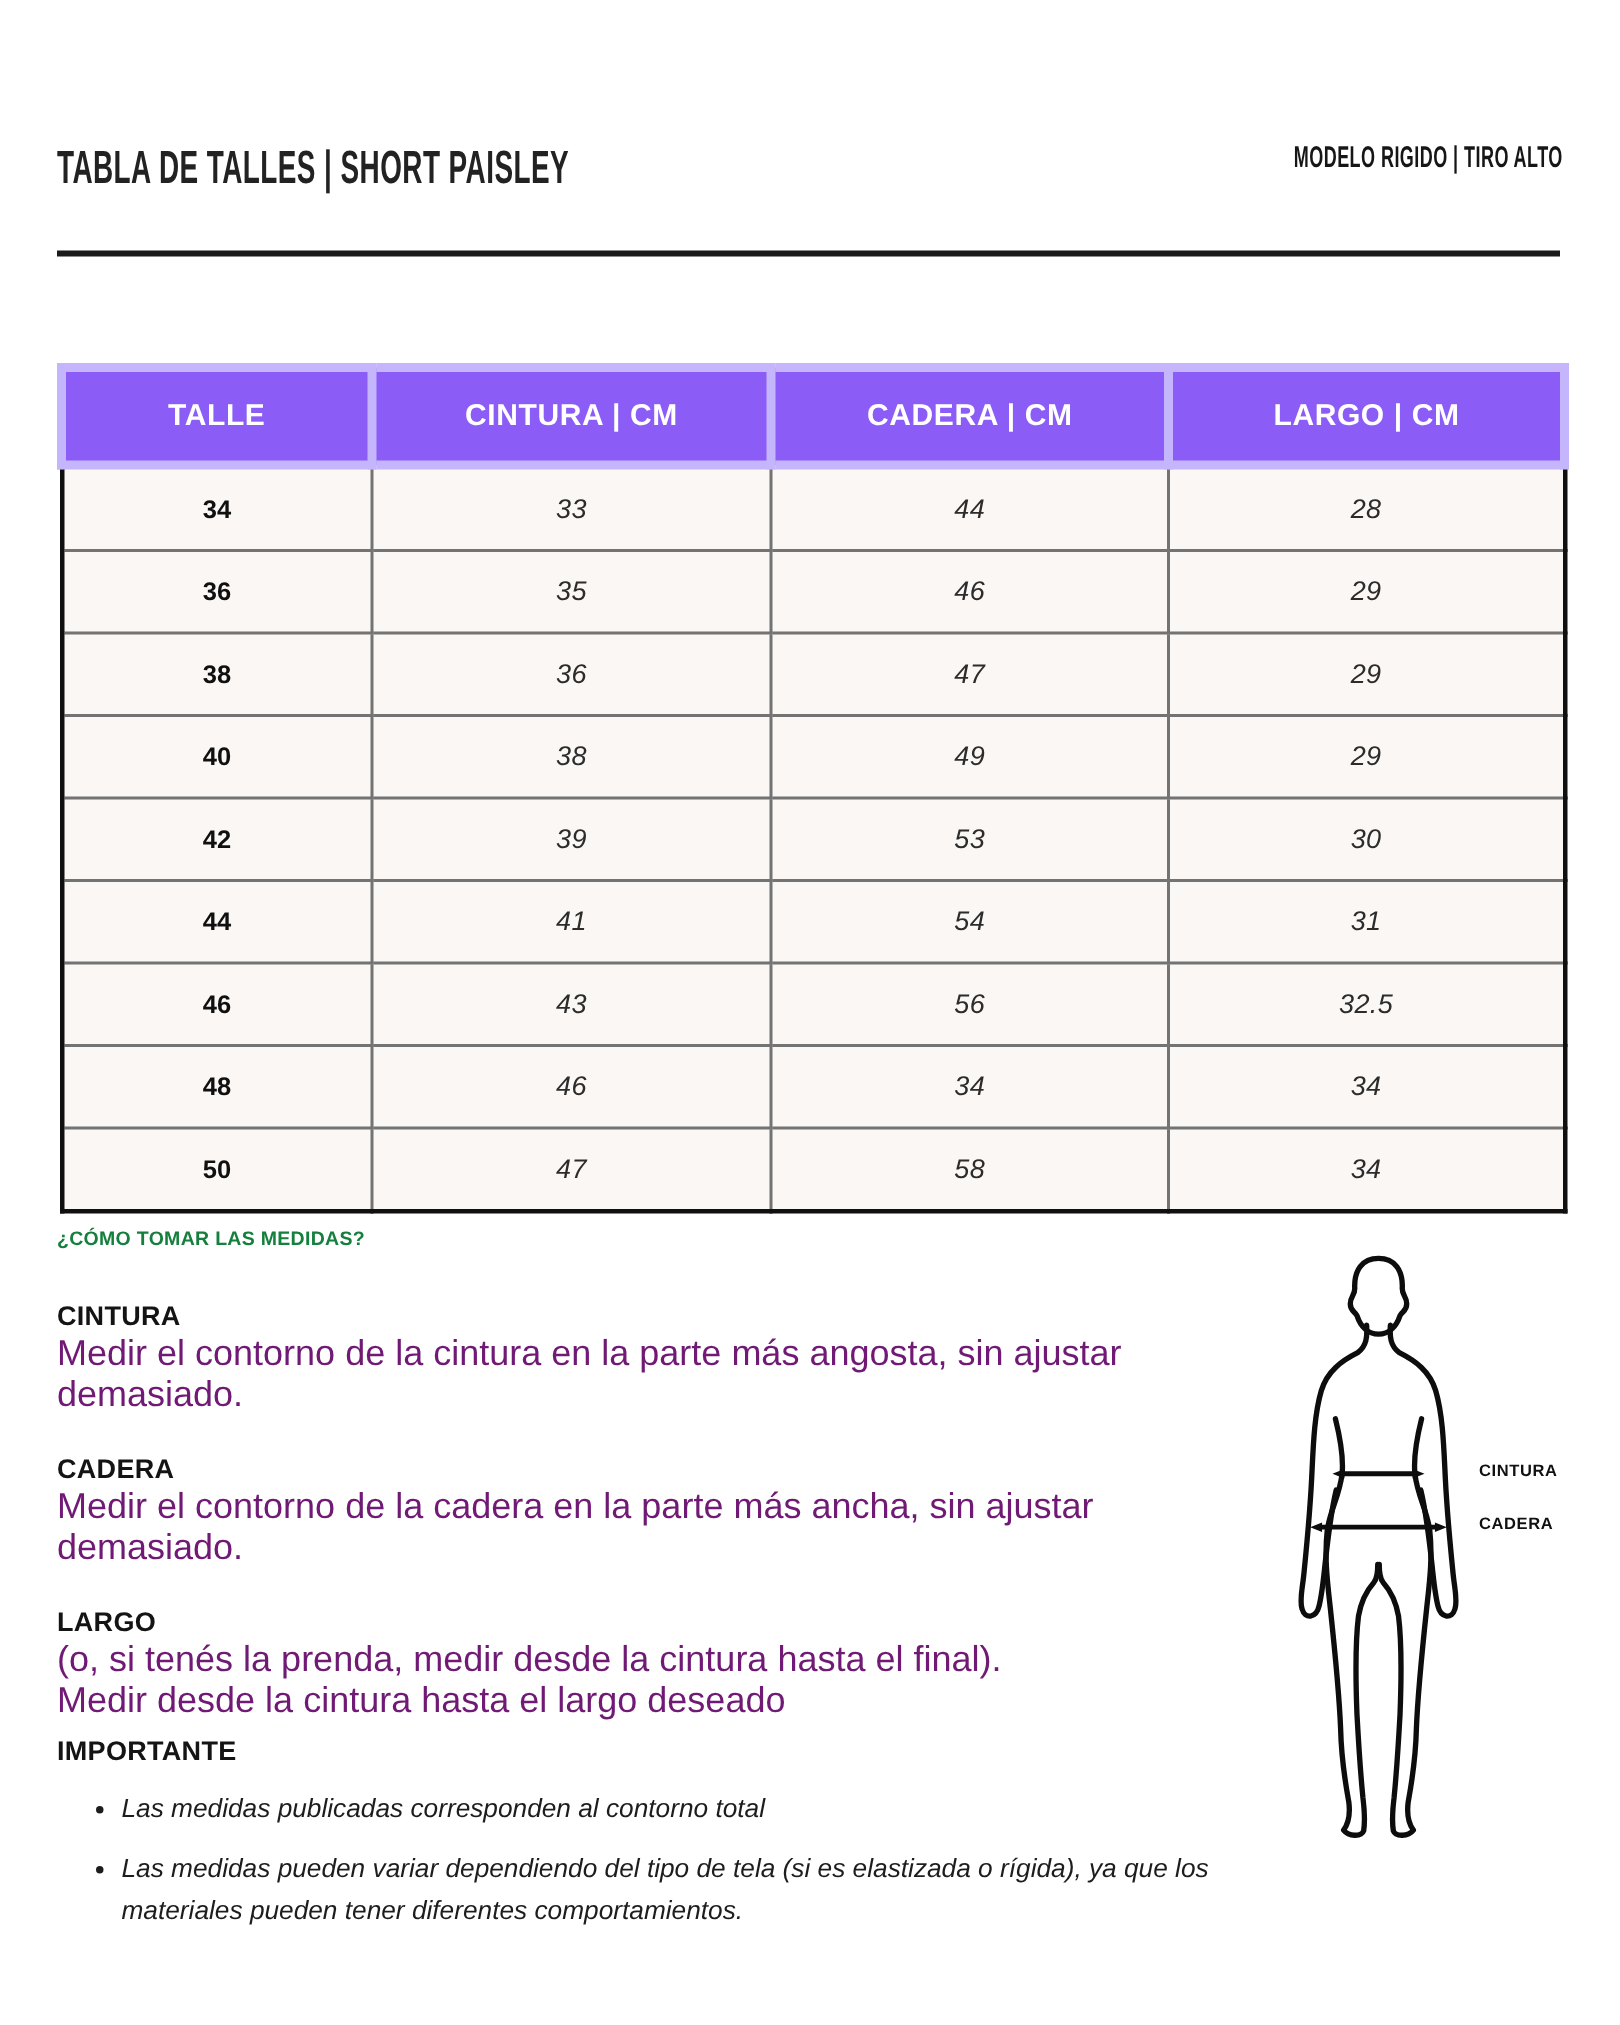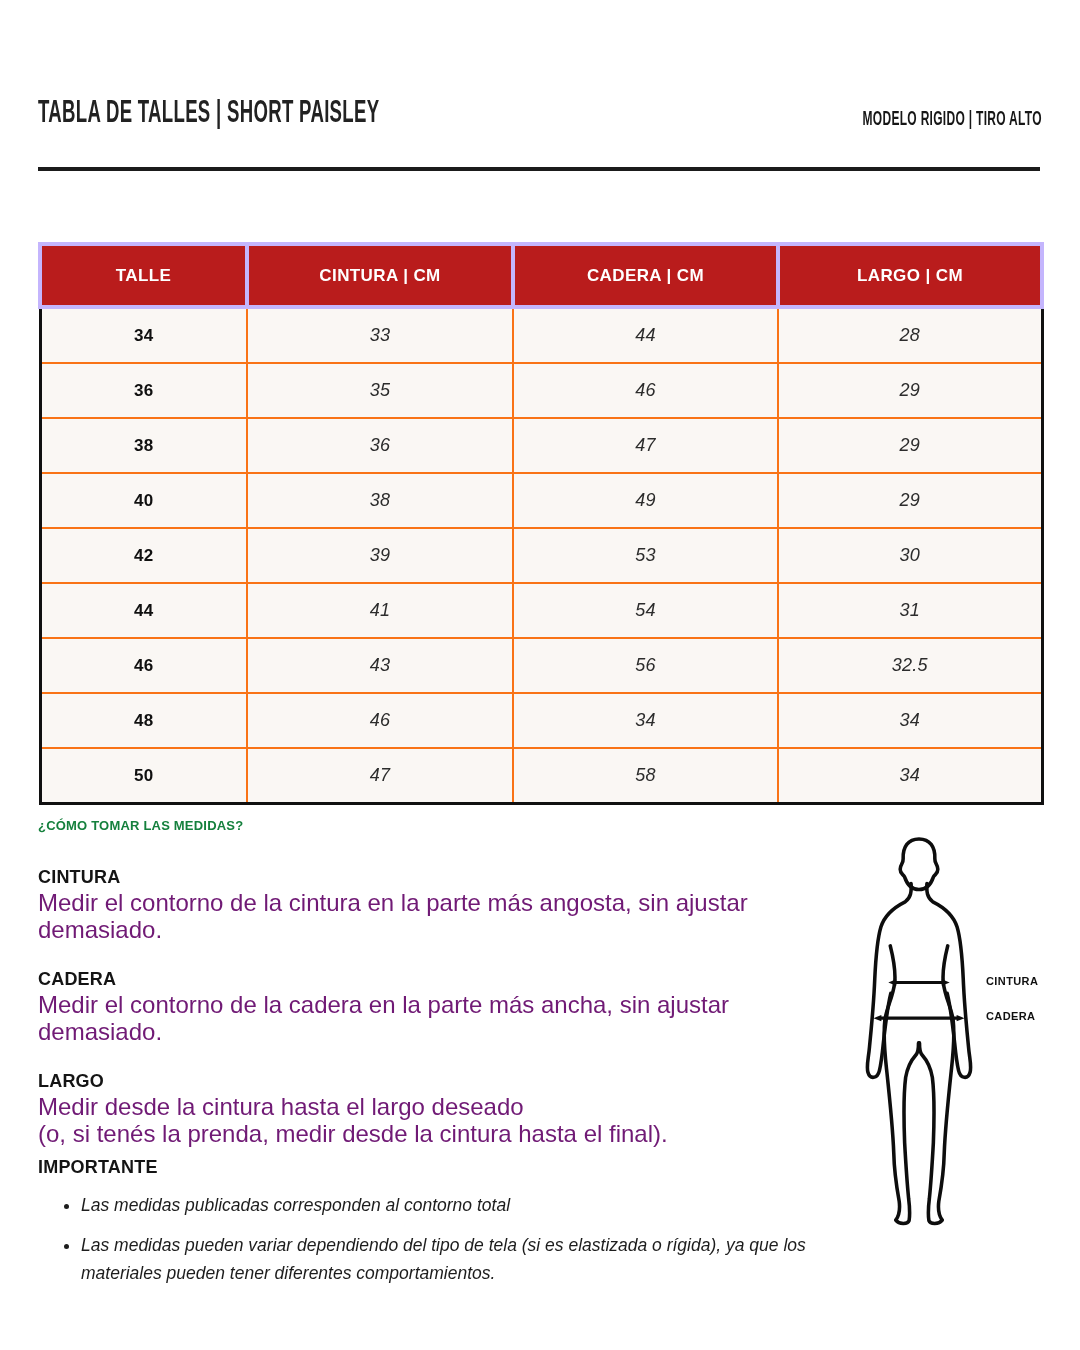--- a/index.html
+++ b/index.html
@@ -1,36 +1,36 @@
 <!DOCTYPE html>
 <html><head>
 <meta charset="utf-8">
 <style>
   html,body{margin:0;padding:0;}
   body{
     width:1080px;height:1350px;background:#ffffff;position:relative;
     font-family:"Liberation Sans", sans-serif;color:#161616;overflow:hidden;
   }
   
-  .title-row{position:absolute;top:94px;left:38px;width:1004px;display:flex;justify-content:space-between;align-items:flex-end;}
+  .title-row{position:absolute;top:94px;left:38px;width:1004px;display:flex;justify-content:space-between;align-items:flex-start;}
   .title{font-size:31px;font-weight:700;letter-spacing:0.5px;white-space:nowrap;color:#222;
          transform:scaleX(0.60);transform-origin:left bottom;}
   .subtitle{font-size:20px;font-weight:700;letter-spacing:0.5px;white-space:nowrap;color:#161616;
          transform:scaleX(0.60);transform-origin:right bottom;}
   .rule{position:absolute;top:167px;left:38px;width:1002px;height:4px;background:#1b1b1b;}
 
   
   table.size-table{position:absolute;top:242px;left:38px;width:1002px;border-collapse:collapse;table-layout:fixed;
     border:3px solid #101010;}
   .size-table th{
-    background:#b91c1c;color:#ffffff;font-size:17px;font-weight:700;letter-spacing:0.4px;
-    height:57px;border:4px solid #c4b5fd;
+    background:#8b5cf6;color:#ffffff;font-size:20px;font-weight:700;letter-spacing:0.4px;
+    height:57px;border:6px solid #c4b5fd;
   }
   .size-table td{
-    background:#faf7f4;border:2px solid #f97316;height:51px;text-align:center;
+    background:#faf7f4;border:2px solid #737373;height:51px;text-align:center;
     font-size:18px;font-style:italic;color:#2c2c2c;letter-spacing:0.3px;
   }
   .size-table td.size{font-style:normal;font-weight:700;font-size:17px;color:#101010;letter-spacing:0.2px;}
 
   
   .measures{position:absolute;top:818px;left:38px;width:800px;}
   .how-title{font-size:13px;font-weight:700;margin:0 0 32px 0;letter-spacing:0.2px;color:#15803d;}
   .m-item h3{font-size:18px;font-weight:700;margin:0;line-height:24px;color:#141414;letter-spacing:0.2px;}
   .m-item .m-line{font-size:24px;line-height:27px;color:#701a75;}
   .m-item{margin-bottom:24px;}
@@ -135,22 +135,22 @@
     <div class="m-line">Medir el contorno de la cintura en la parte más angosta, sin ajustar demasiado.</div>
   </div>
 
   <div class="m-item">
     <h3>CADERA</h3>
     <div class="m-line">Medir el contorno de la cadera en la parte más ancha, sin ajustar demasiado.</div>
   </div>
 
   <div class="m-item" style="margin-bottom:8px;">
     <h3>LARGO</h3>
+    <div class="m-line">(o, si tenés la prenda, medir desde la cintura hasta el final).</div>
     <div class="m-line">Medir desde la cintura hasta el largo deseado</div>
-    <div class="m-line">(o, si tenés la prenda, medir desde la cintura hasta el final).</div>
   </div>
 
   <div class="important">
     <h3>IMPORTANTE</h3>
     <ul>
       <li>Las medidas publicadas corresponden al contorno total</li>
       <li>Las medidas pueden variar dependiendo del tipo de tela (si es elastizada o rígida), ya que los materiales pueden tener diferentes comportamientos.</li>
     </ul>
   </div>
 </div>

